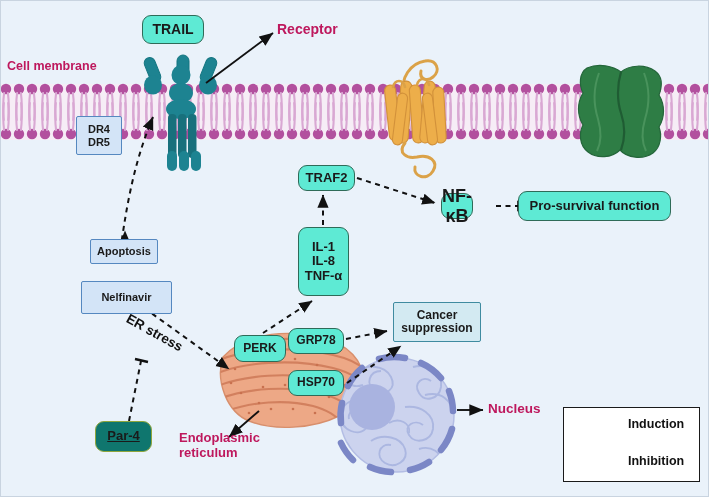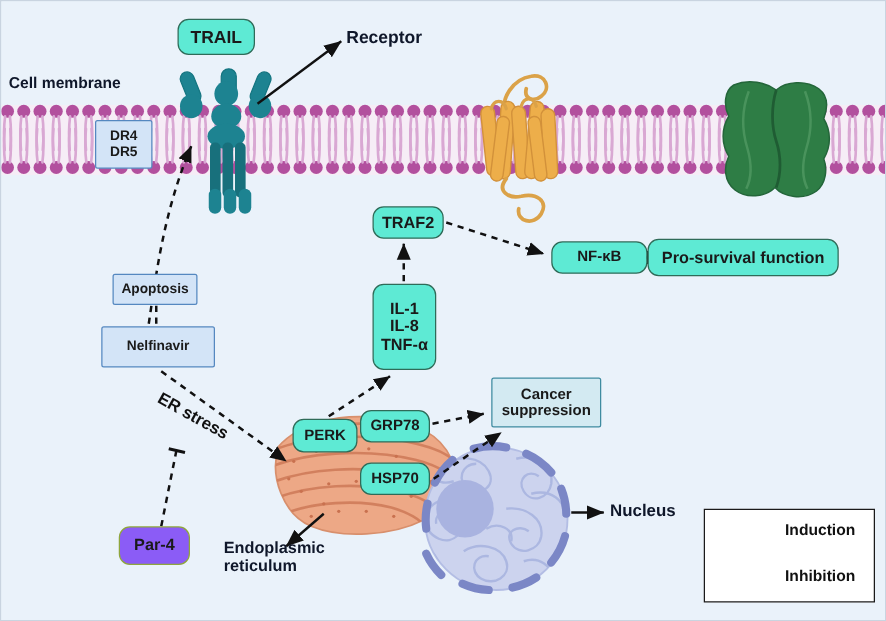--- a/index.html
+++ b/index.html
@@ -43,35 +43,37 @@
   }
   .mint {
     background: #5eead4;
     border: 1.6px solid #2f6b58;
     border-radius: 9px;
   }
   .bluebox {
     background: #d3e4f7;
     border: 1.6px solid #5588c0;
     border-radius: 2px;
+    margin-top: 20px;
   }
   .cyanbox {
     background: #d3eaf2;
     border: 1.6px solid #3f8ba0;
     border-radius: 2px;
   }
   .yellowbox {
-    background: #8b5cf6;
+    background: #0f766e;
     border: 1.6px solid #8fa63c;
     border-radius: 9px;
+    text-decoration: underline;
   }
   .plainlabel {
     position: absolute;
     font-weight: bold;
-    color: #0f172a;
+    color: #be185d;
     white-space: pre-line;
     line-height: 1.15;
   }
   
   #legend {
     position: absolute;
     background: #ffffff;
     border: 1.8px solid #1a1a1a;
     box-sizing: border-box;
     z-index: 5;
@@ -446,21 +448,21 @@
     <div class="node bluebox" style="left:80px; top:260px; width:91px; height:33px; font-size:11px;">Nelfinavir</div>
 
     <div class="node yellowbox" style="left:94px; top:420px; width:57px; height:31px; font-size:13px;">Par-4</div>
 
     <div class="node mint" style="left:297px; top:164px; width:57px; height:26px; font-size:13px;">TRAF2</div>
 
     <div class="node mint" style="left:297px; top:226px; width:51px; height:69px; font-size:13px;">IL-1
 IL-8
 TNF-α</div>
 
-    <div class="node mint" style="left:440px; top:192px; width:77px; height:26px; font-size:12px;">NF-κB</div>
+    <div class="node mint" style="left:440px; top:192px; width:32px; height:26px; font-size:18px;">NF-κB</div>
 
     <div class="node mint" style="left:517px; top:190px; width:153px; height:30px; font-size:13px;">Pro-survival function</div>
 
     <div class="node mint" style="left:233px; top:334px; width:52px; height:27px; font-size:12px;">PERK</div>
 
     <div class="node mint" style="left:287px; top:327px; width:56px; height:26px; font-size:12px;">GRP78</div>
 
     <div class="node mint" style="left:287px; top:369px; width:56px; height:26px; font-size:12px;">HSP70</div>
 
     <div class="node cyanbox" style="left:392px; top:301px; width:88px; height:40px; font-size:12px;">Cancer

